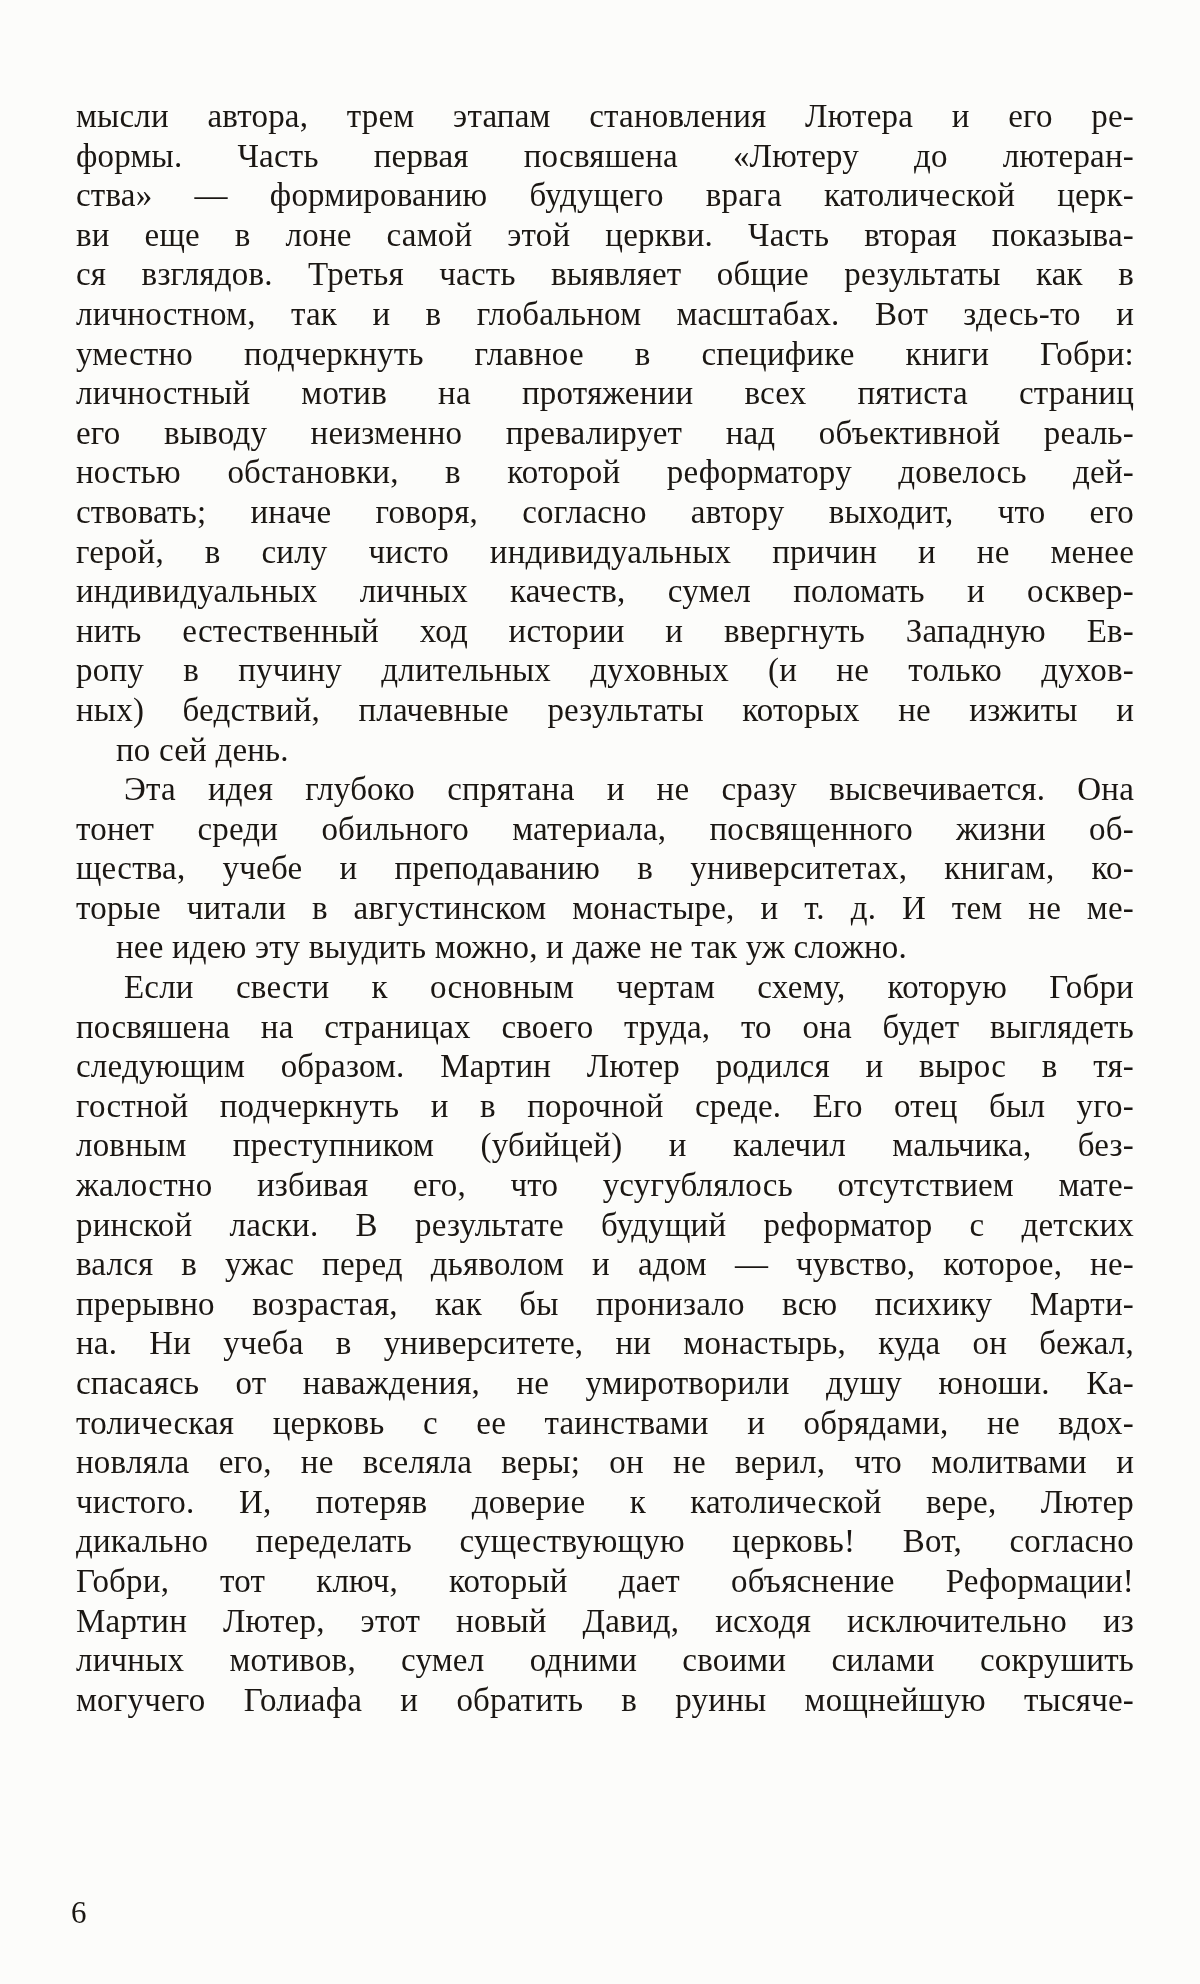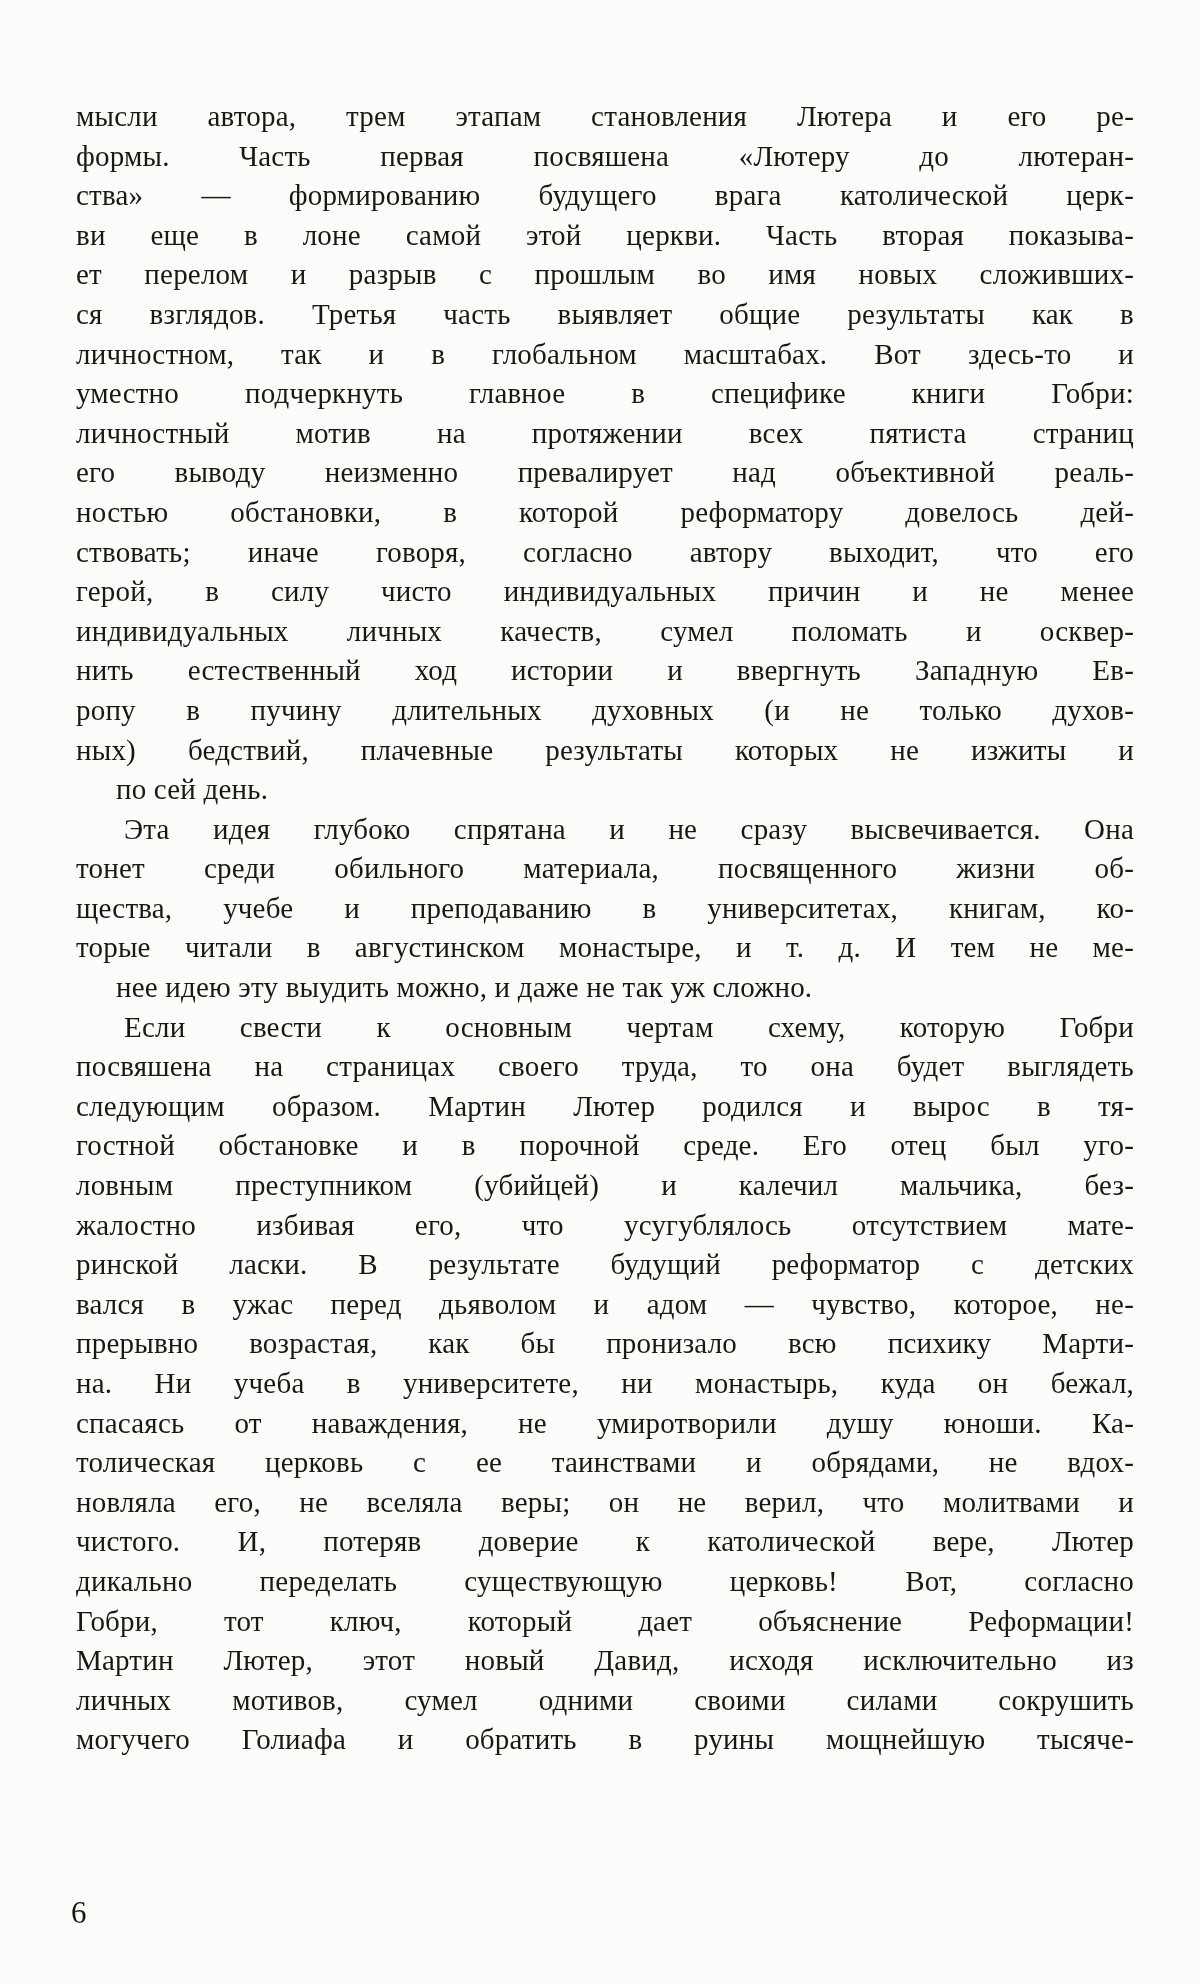--- a/index.html
+++ b/index.html
@@ -17,21 +17,21 @@
   .scan-page {
     position: absolute;
     inset: 0;
   }
   .text-block {
     position: absolute;
     left: 76px;
     top: 97px;
     width: 1058px;
     color: #1b1713;
-    font-size: 29px;
+    font-size: 33px;
     line-height: 39.6px;
     letter-spacing: 0.2px;
   }
   .text-line {
     text-align: justify;
     text-align-last: justify;
     height: 39.6px;
     white-space: normal;
   }
   .text-line.para-end {
@@ -52,21 +52,20 @@
 </style>
 </head>
 <body style="background: rgb(252, 252, 250);">
 
 <div class="scan-page">
   <div class="text-block" id="text-block" style="color: rgb(27, 23, 19);">
       <div class="text-line">мысли автора, трем этапам становления Лютера и его ре-</div>
       <div class="text-line">формы. Часть первая посвяшена «Лютеру до лютеран-</div>
       <div class="text-line">ства» — формированию будущего врага католической церк-</div>
       <div class="text-line">ви еще в лоне самой этой церкви. Часть вторая показыва-</div>
-      <div class="text-line">ет перелом и разрыв с прошлым во имя новых сложивших-</div>
       <div class="text-line">ся взглядов. Третья часть выявляет общие результаты как в</div>
       <div class="text-line">личностном, так и в глобальном масштабах. Вот здесь-то и</div>
       <div class="text-line">уместно подчеркнуть главное в специфике книги Гобри:</div>
       <div class="text-line">личностный мотив на протяжении всех пятиста страниц</div>
       <div class="text-line">его выводу неизменно превалирует над объективной реаль-</div>
       <div class="text-line">ностью обстановки, в которой реформатору довелось дей-</div>
       <div class="text-line">ствовать; иначе говоря, согласно автору выходит, что его</div>
       <div class="text-line">герой, в силу чисто индивидуальных причин и не менее</div>
       <div class="text-line">индивидуальных личных качеств, сумел поломать и осквер-</div>
       <div class="text-line">нить естественный ход истории и ввергнуть Западную Ев-</div>
@@ -74,21 +73,21 @@
       <div class="text-line">ных) бедствий, плачевные результаты которых не изжиты и</div>
       <div class="text-line para-end">по сей день.</div>
       <div class="text-line indent">Эта идея глубоко спрятана и не сразу высвечивается. Она</div>
       <div class="text-line">тонет среди обильного материала, посвященного жизни об-</div>
       <div class="text-line">щества, учебе и преподаванию в университетах, книгам, ко-</div>
       <div class="text-line">торые читали в августинском монастыре, и т. д. И тем не ме-</div>
       <div class="text-line para-end">нее идею эту выудить можно, и даже не так уж сложно.</div>
       <div class="text-line indent">Если свести к основным чертам схему, которую Гобри</div>
       <div class="text-line">посвяшена на страницах своего труда, то она будет выглядеть</div>
       <div class="text-line">следующим образом. Мартин Лютер родился и вырос в тя-</div>
-      <div class="text-line">гостной обстановке и в порочной среде. Его отец был уго-</div>
+      <div class="text-line">гостной подчеркнуть и в порочной среде. Его отец был уго-</div>
       <div class="text-line">ловным преступником (убийцей) и калечил мальчика, без-</div>
       <div class="text-line">жалостно избивая его, что усугублялось отсутствием мате-</div>
       <div class="text-line">ринской ласки. В результате будущий реформатор с детских</div>
       <div class="text-line">вался в ужас перед дьяволом и адом — чувство, которое, не-</div>
       <div class="text-line">прерывно возрастая, как бы пронизало всю психику Марти-</div>
       <div class="text-line">на. Ни учеба в университете, ни монастырь, куда он бежал,</div>
       <div class="text-line">спасаясь от наваждения, не умиротворили душу юноши. Ка-</div>
       <div class="text-line">толическая церковь с ее таинствами и обрядами, не вдох-</div>
       <div class="text-line">новляла его, не вселяла веры; он не верил, что молитвами и</div>
       <div class="text-line">чистого. И, потеряв доверие к католической вере, Лютер</div>

